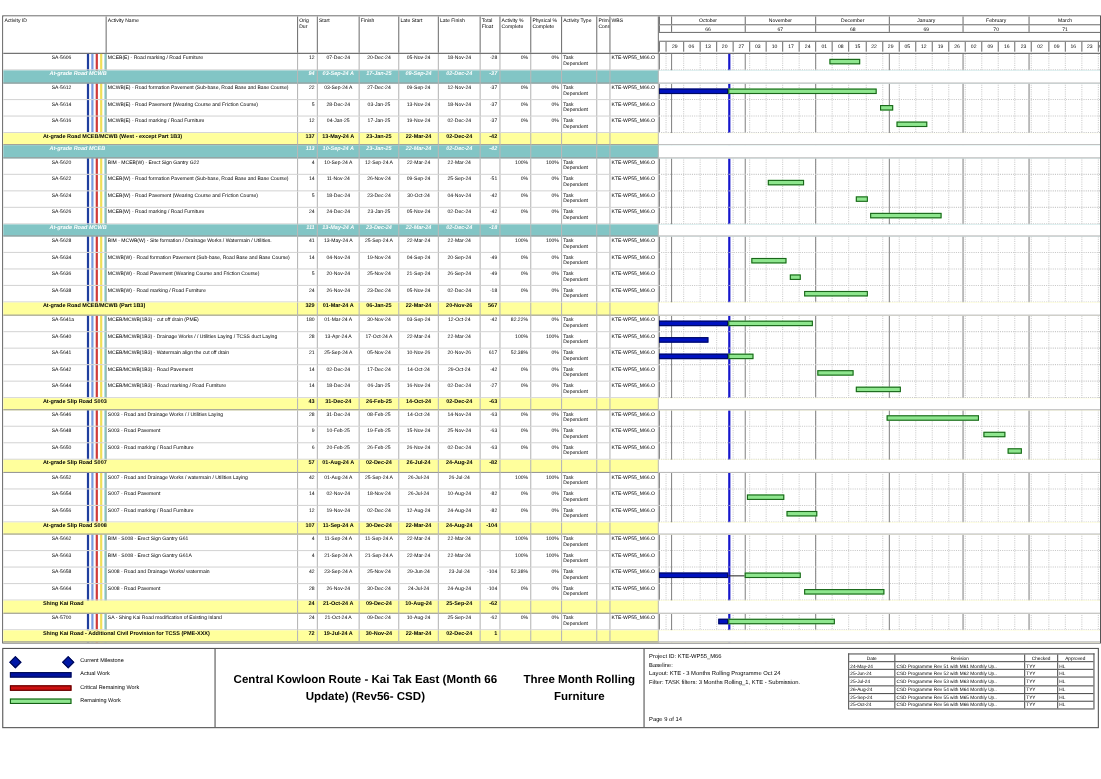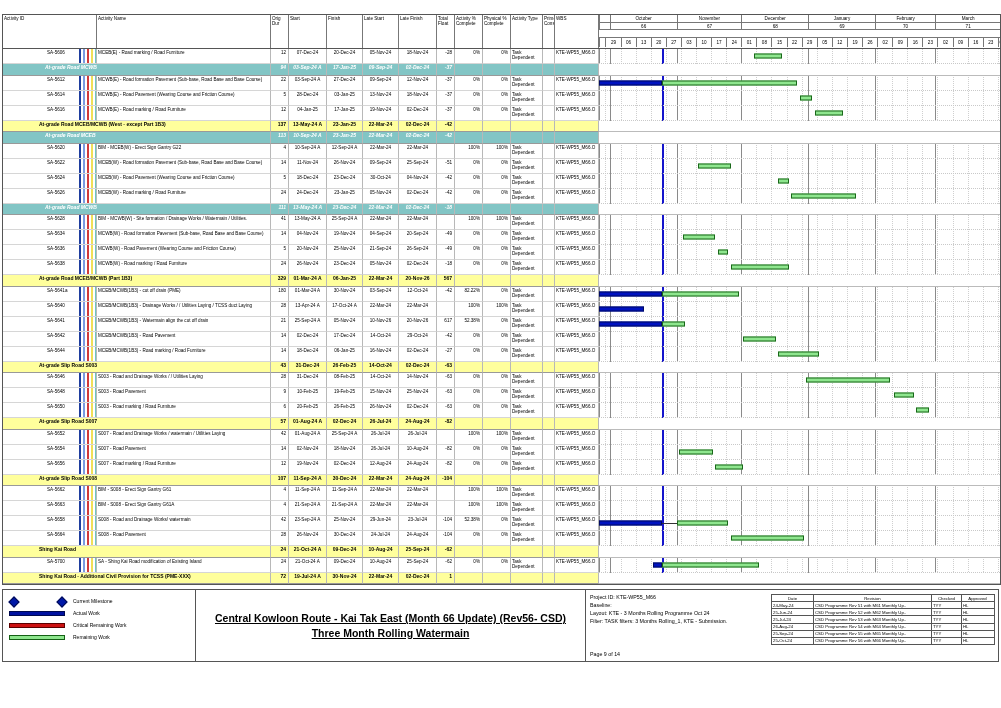--- a/index.html
+++ b/index.html
@@ -50,21 +50,21 @@
   
   .page-footer{position:absolute;left:2px;top:589px;width:997px;height:73px;border:1px solid #555;
                display:flex;box-sizing:border-box;background:#fff;}
   .legend-box{width:193px;border-right:1px solid #555;box-sizing:border-box;padding:5px 6px;}
   .legend-item{display:flex;align-items:center;height:12px;}
   .legend-sym{width:58px;position:relative;height:7px;margin-right:6px;flex:0 0 auto;}
   .lg-bar{position:absolute;left:0;top:1px;width:56px;height:5px;box-sizing:border-box;}
   .diamond{position:absolute;top:0;width:6px;height:6px;transform:rotate(45deg);}
   .legend-label{font-size:5px;}
   .title-box{width:390px;border-right:1px solid #555;box-sizing:border-box;display:flex;
-             flex-direction:column;align-items:center;justify-content:center;text-align:center;text-decoration:underline;}
+             flex-direction:row;align-items:center;justify-content:center;text-align:center;}
   .title-line{font-size:10.5px;font-weight:bold;line-height:1.35;}
   .foot-right{flex:1 1 auto;display:flex;}
   .proj-info{width:185px;padding:4px 2px 2px 4px;box-sizing:border-box;display:flex;flex-direction:column;}
   .proj-line{font-size:5.3px;line-height:1.5;}
   .page-label{font-size:5.3px;margin-top:auto;padding-bottom:2px;}
   .rev-table{flex:1 1 auto;margin:4px 3px 4px 0;border:1px solid #555;border-bottom:none;
              box-sizing:border-box;align-self:flex-start;width:222px;}
   .rev-row{display:flex;border-bottom:1px solid #555;}
   .rev-cell{box-sizing:border-box;border-right:1px solid #555;font-size:4.3px;line-height:1.2;
             padding:0.5px 1px;overflow:hidden;white-space:nowrap;}
@@ -865,21 +865,21 @@
         </div>
         <div class="legend-item">
           <div class="legend-sym">
             <div class="lg-bar" style="background: rgb(142, 230, 142); border: 1px solid rgb(21, 96, 21);"></div>
           </div>
           <div class="legend-label">Remaining Work</div>
         </div>
       </div>
     <div class="title-box">
       <div class="title-line">Central Kowloon Route - Kai Tak East (Month 66 Update) (Rev56- CSD)</div>
-      <div class="title-line">Three Month Rolling Watermain</div>
+      <div class="title-line">Three Month Rolling Furniture</div>
     </div>
     <div class="foot-right">
       <div class="proj-info" id="projInfo">
           <div class="proj-line">Project ID: KTE-WP55_M66</div>
           <div class="proj-line">Baseline:</div>
           <div class="proj-line">Layout: KTE - 3 Months Rolling Programme Oct 24</div>
           <div class="proj-line">Filter: TASK filters: 3 Months Rolling_1, KTE - Submission.</div>
           <div class="page-label">Page 9 of 14</div>
         </div>
       <div class="rev-table" id="revTable">

